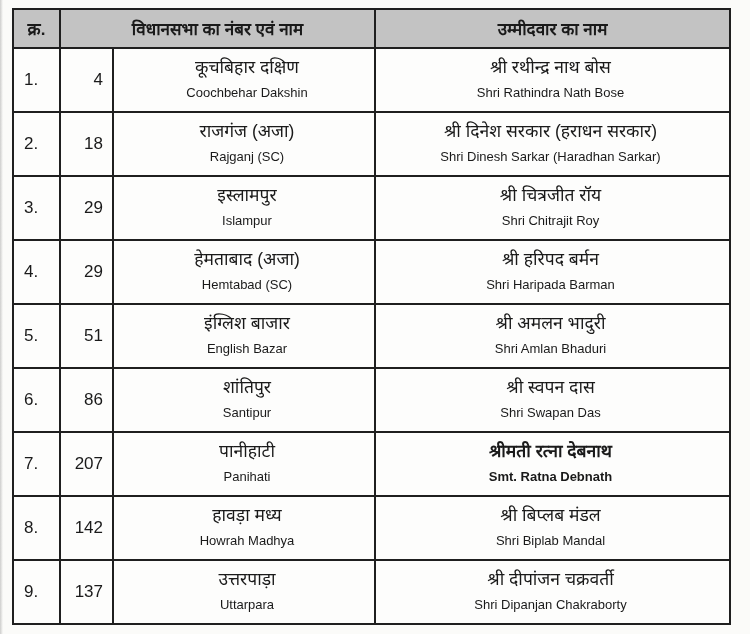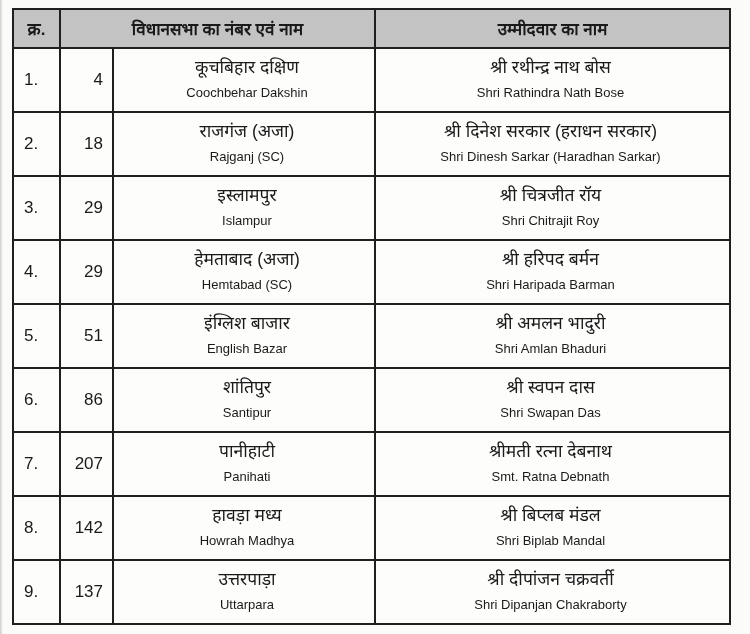--- a/index.html
+++ b/index.html
@@ -75,21 +75,21 @@
     font-size: 17.5px;
     line-height: 26px;
     white-space: nowrap;
   }
   .line-en {
     font-size: 13px;
     line-height: 26px;
     white-space: nowrap;
   }
   .bold .line-hi, .bold .line-en {
-    font-weight: normal;
+    font-weight: bold;
   }
 </style>
 </head>
 <body>
 
 <div class="scan-edge"></div>
 
 <div class="table-wrap">
   <table class="roster">
     <colgroup>

